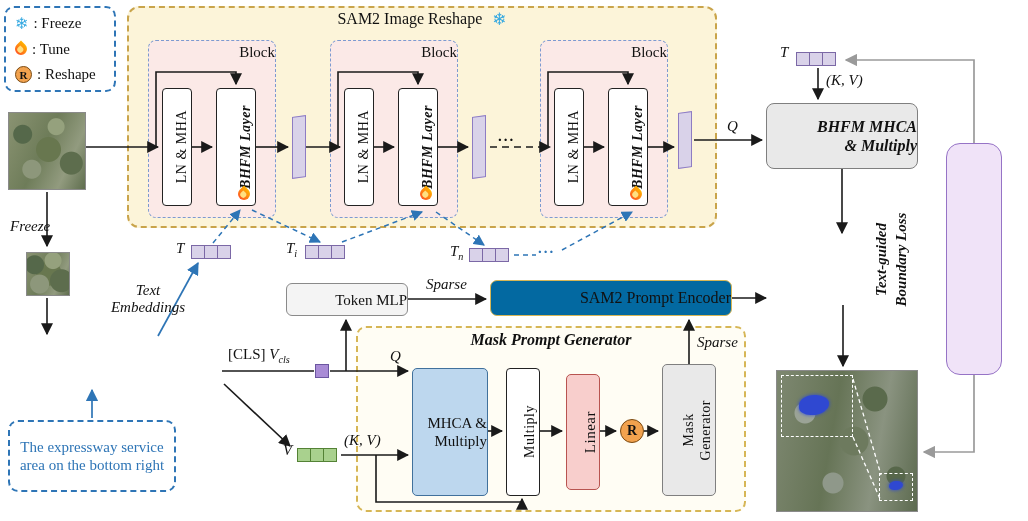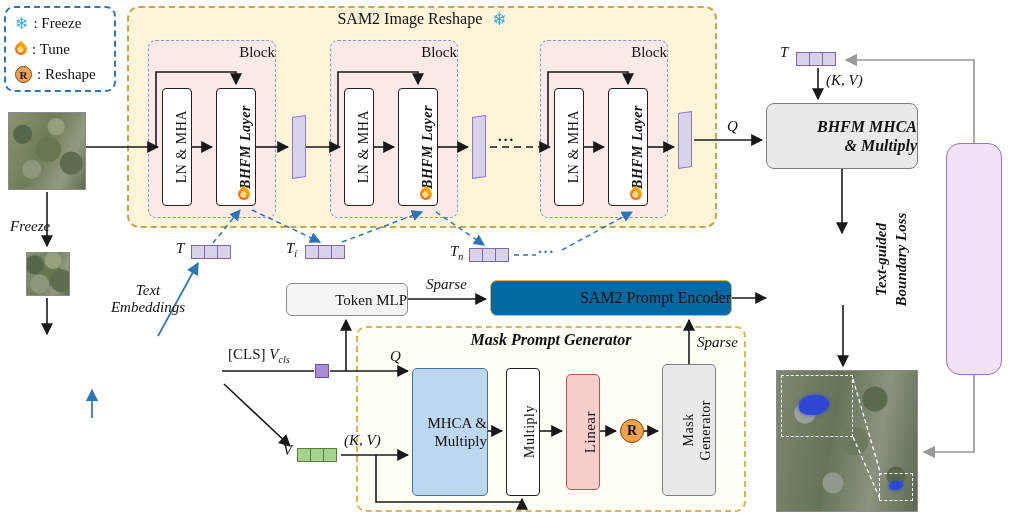--- a/index.html
+++ b/index.html
@@ -238,20 +238,23 @@
       <span class="cell"></span>
       <span class="cell"></span>
     </div>
   <span class="lbl it" style="left:826px;top:72px">(K, V)</span>
 
   <div class="sat sat-a" style="left:8px;top:112px;width:78px;height:78px"></div>
   <span class="lbl it" style="left:10px;top:218px">Freeze</span>
   <div class="sat sat-a" style="left:26px;top:252px;width:44px;height:44px"></div>
 
   <div class="lbl it wraplbl" style="left:106px;top:282px;width:84px">Text Embeddings</div>
+  <div class="box query">
+      <span>The expressway service area on the bottom right</span>
+    </div>
 
   <span class="lbl" style="left:228px;top:346px">
     <span>[CLS]</span>&nbsp;<i>V</i><sub><i>cls</i></sub>
   </span>
   <div class="cells" style="left:316px;top:364px">
       <span class="cell p2"></span>
     </div>
   <span class="lbl it" style="left:390px;top:348px">Q</span>
 
   <span class="lbl it" style="left:283px;top:442px">V</span>

